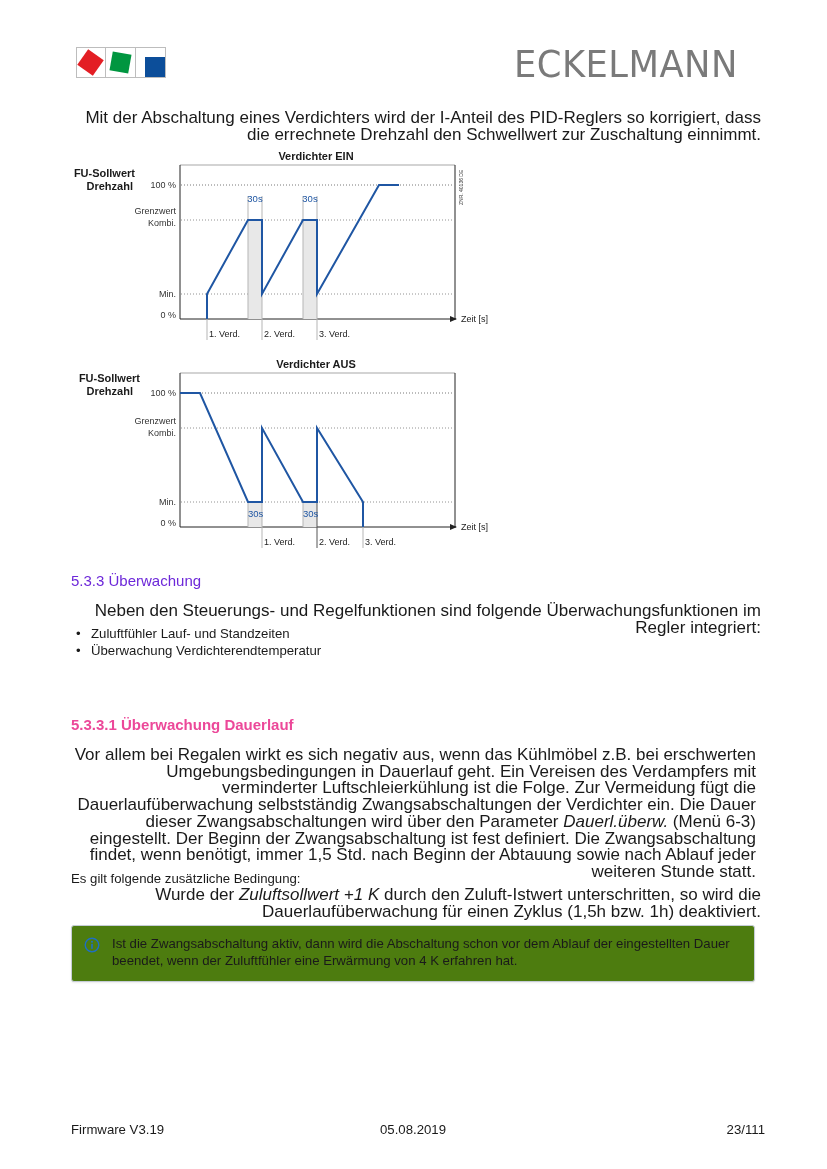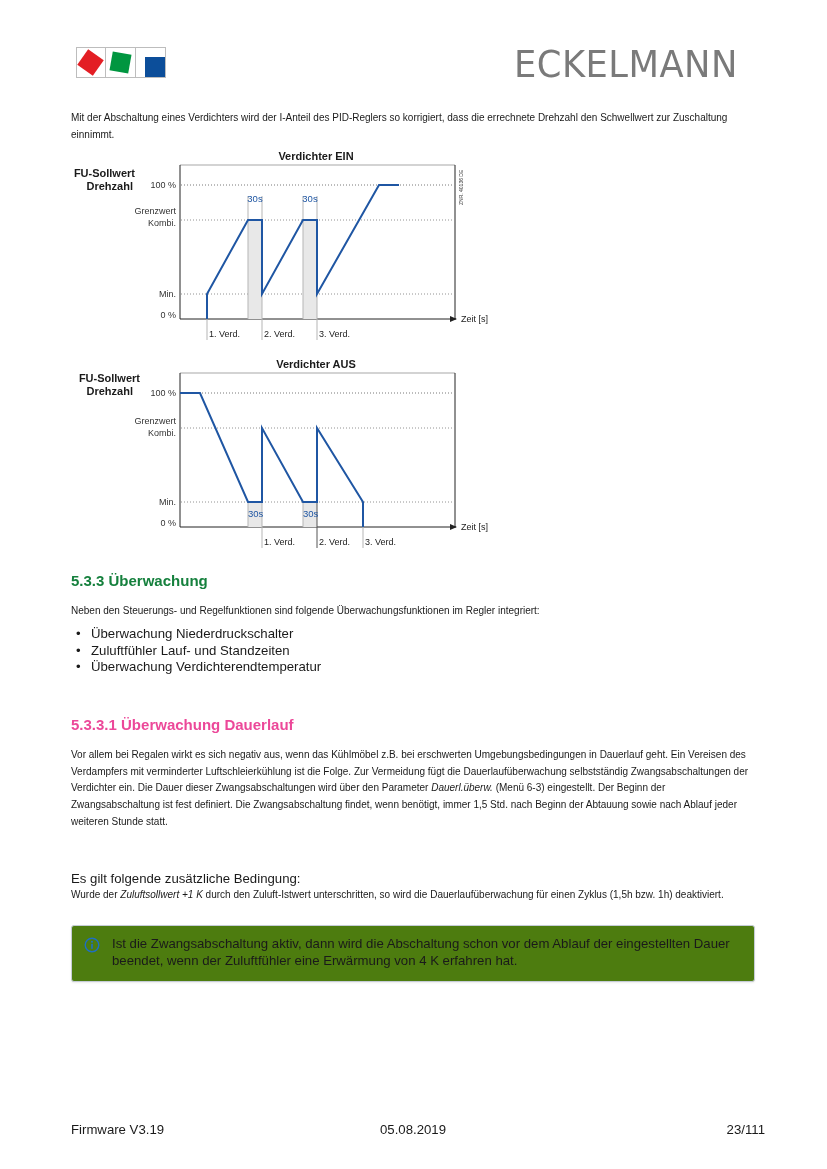--- a/index.html
+++ b/index.html
@@ -8,26 +8,26 @@
 
     .logo { position: absolute; left: 76px; top: 47px; width: 90px; height: 31px; display: flex; border: 1px solid #bdbdbd; }
     .logo .cell { width: 30px; height: 29px; border-right: 1px solid #bdbdbd; position: relative; overflow: hidden; }
     .logo .cell:last-child { border-right: none; }
     .logo .sq-red { position: absolute; left: 4px; top: 5px; width: 19px; height: 19px; background: #e31e24; transform: rotate(35deg); }
     .logo .sq-green { position: absolute; left: 5px; top: 5px; width: 19px; height: 19px; background: #009640; transform: rotate(10deg); }
     .logo .sq-blue { position: absolute; left: 9px; top: 9px; width: 20px; height: 20px; background: #0c4e9a; }
 
     .brand { position: absolute; left: 514px; top: 42px; font-size: 38px; color: #7a7a7a; letter-spacing: 0.5px; font-family: "DejaVu Sans", sans-serif; font-weight: normal; transform: scaleX(0.93); transform-origin: left top; }
 
-    .para { position: absolute; left: 71px; font-size: 10px; line-height: 16.7px; width: 690px; color: #1a1a1a; }
+    .para { position: absolute; left: 71px; font-size: 17px; line-height: 16.7px; width: 690px; color: #1a1a1a; text-align: right; }
     .intro { top: 110px; }
 
     svg.chart { position: absolute; left: 0; top: 0; }
 
-    .h2 { position: absolute; left: 71px; top: 572px; font-size: 15px; font-weight: bold; color: #15803d; }
+    .h2 { position: absolute; left: 71px; top: 572px; font-size: 15px; font-weight: normal; color: #6d28d9; }
     .h3 { position: absolute; left: 71px; top: 716px; font-size: 15px; font-weight: bold; color: #ec4899; }
     .bullets { position: absolute; left: 76px; top: 626px; font-size: 13.2px; line-height: 16.7px; list-style: none; }
     .bullets li::before { content: "•"; display: inline-block; width: 15px; }
 
     .cond-title { position: absolute; left: 71px; top: 871px; font-size: 13.2px; font-weight: normal; }
 
     .note { position: absolute; left: 71px; top: 925px; width: 684px; height: 57px; border: 1px solid #c5ccd6; border-radius: 3px; background: #4d7c0f; box-shadow: 0 1px 2px rgba(0,0,0,0.08); }
     .note .icon { position: absolute; left: 12px; top: 11px; width: 16px; height: 16px; }
     .note .text { position: absolute; left: 40px; top: 9px; font-size: 13.2px; line-height: 17px; width: 630px; }
 
@@ -138,21 +138,20 @@
     <text x="461" y="530" font-size="9" fill="#222">Zeit [s]</text>
     <text x="264" y="545" font-size="9" fill="#222">1. Verd.</text>
     <text x="319" y="545" font-size="9" fill="#222">2. Verd.</text>
     <text x="365" y="545" font-size="9" fill="#222">3. Verd.</text>
   </g>
 </svg>
 
 <div class="h2">5.3.3  Überwachung</div>
 <div class="para" style="top:603px;">Neben den Steuerungs- und Regelfunktionen sind folgende Überwachungsfunktionen im Regler integriert:</div>
 <ul class="bullets">
-  <li>Überwachung Niederdruckschalter</li>
   <li>Zuluftfühler Lauf- und Standzeiten</li>
   <li>Überwachung Verdichterendtemperatur</li>
 </ul>
 
 <div class="h3">5.3.3.1  Überwachung Dauerlauf</div>
 <div class="para" style="top:747px; width:685px;"><span>Vor allem bei Regalen wirkt es sich negativ aus, wenn das Kühlmöbel z.B. bei erschwerten Umgebungsbedingungen in Dauerlauf geht. Ein Vereisen des Verdampfers mit verminderter Luftschleierkühlung ist die Folge. Zur Vermeidung fügt die Dauerlaufüberwachung selbstständig Zwangsabschaltungen der Verdichter ein. Die Dauer dieser Zwangsabschaltungen wird über den Parameter </span><i>Dauerl.überw.</i><span> (Menü 6-3) eingestellt. Der Beginn der Zwangsabschaltung ist fest definiert. Die Zwangsabschaltung findet, wenn benötigt, immer 1,5 Std. nach Beginn der Abtauung sowie nach Ablauf jeder weiteren Stunde statt.</span></div>
 
 <div class="cond-title">Es gilt folgende zusätzliche Bedingung:</div>
 <div class="para" style="top:887px;"><span>Wurde der </span><i>Zuluftsollwert +1 K</i><span> durch den Zuluft-Istwert unterschritten, so wird die Dauerlaufüberwachung für einen Zyklus (1,5h bzw. 1h) deaktiviert.</span></div>
 

